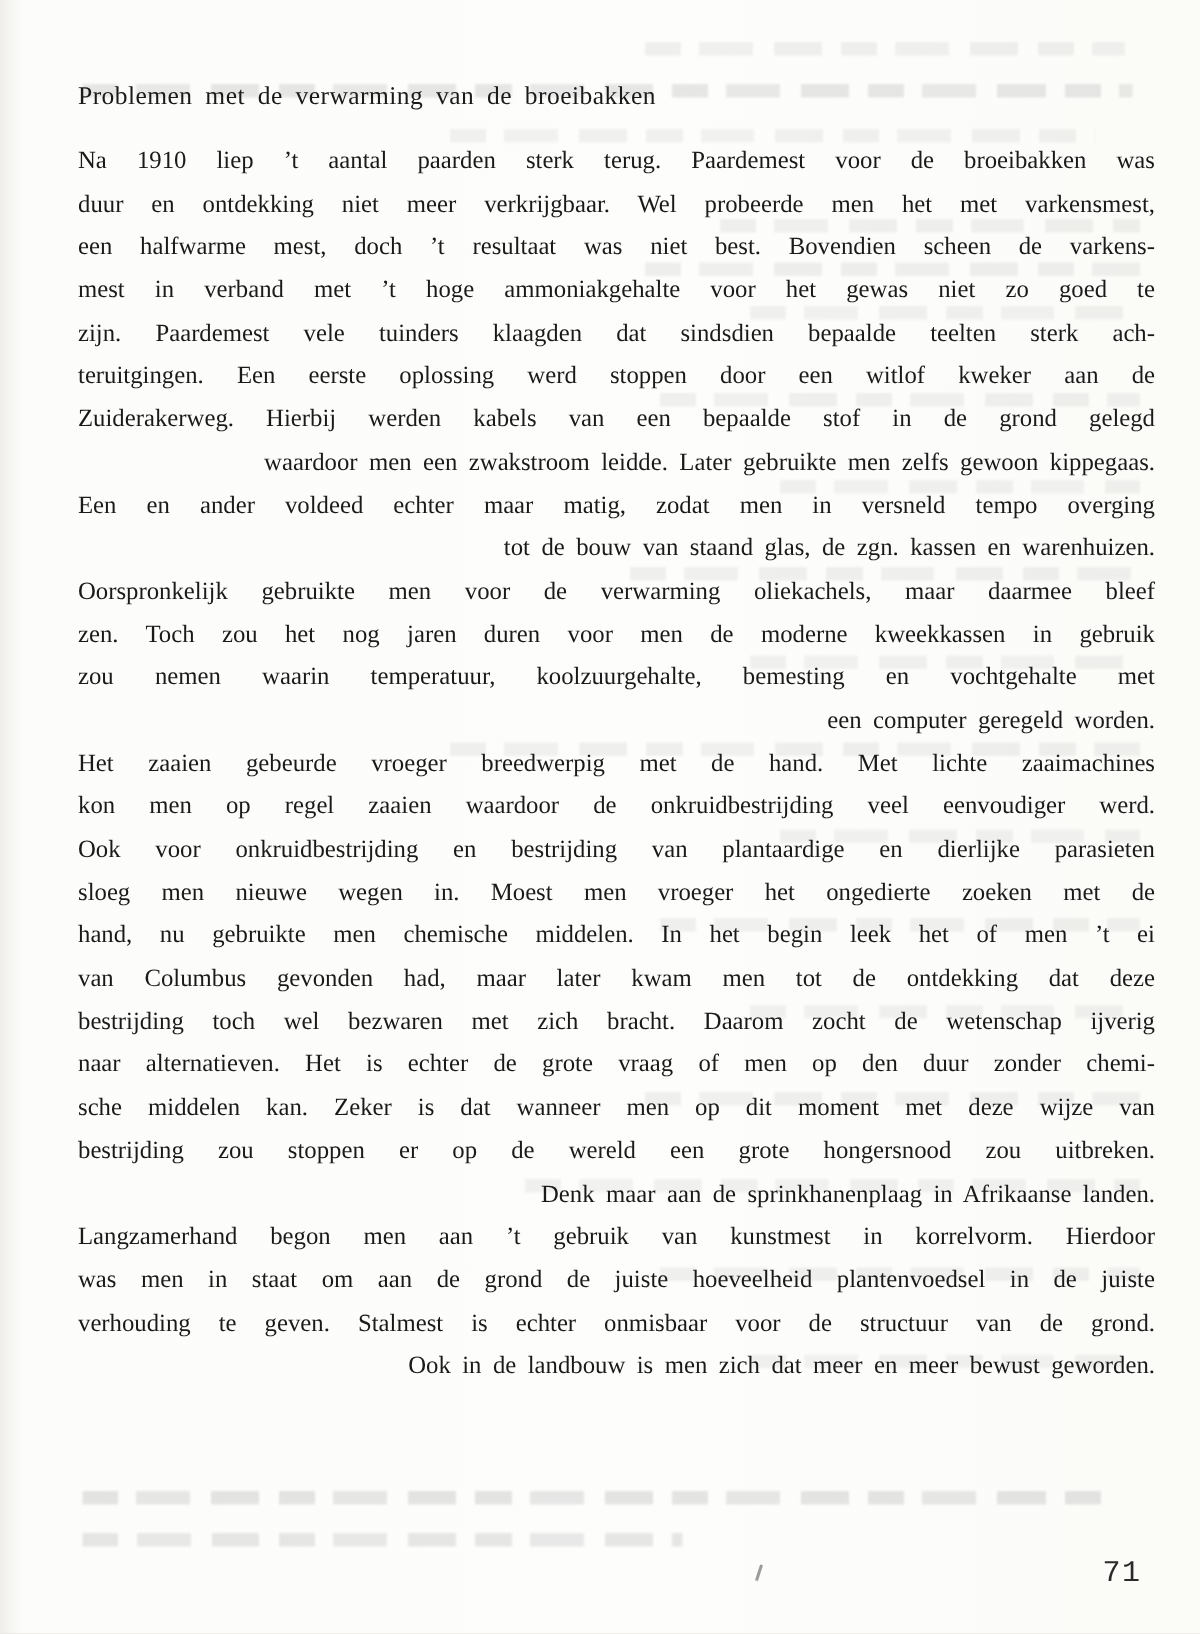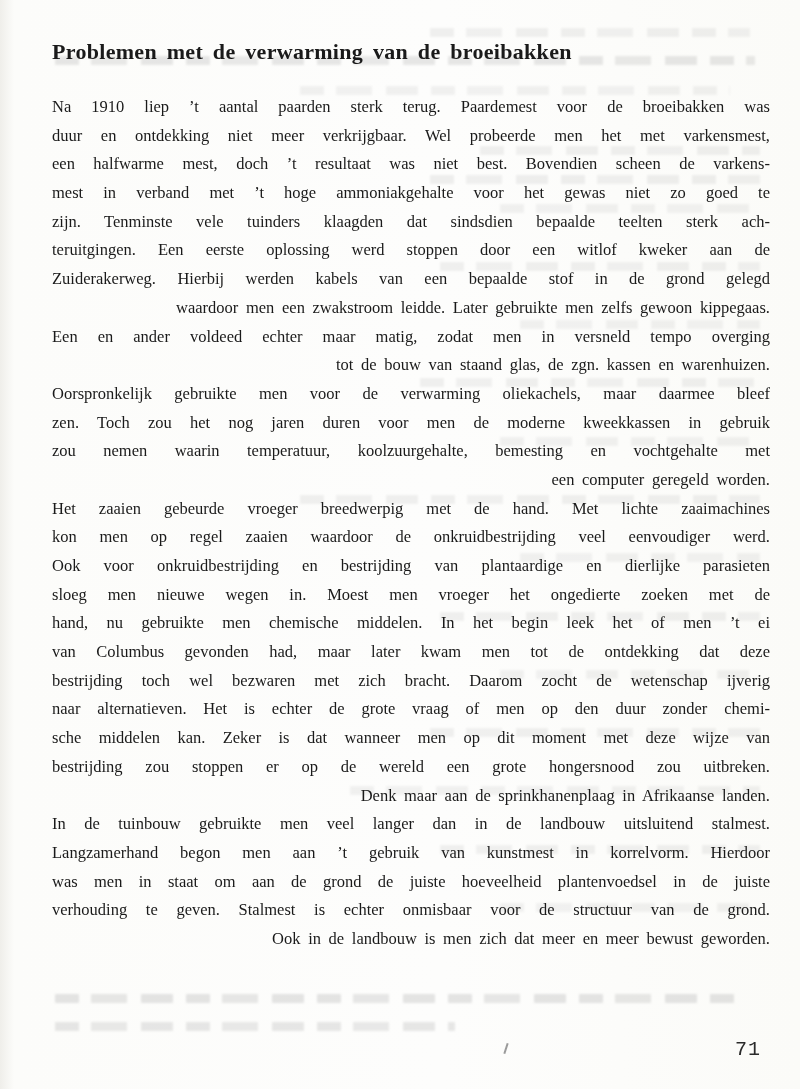--- a/index.html
+++ b/index.html
@@ -14,23 +14,23 @@
   }
   .page{
     position:relative;
     width:800px;height:1089px;
     background:
       linear-gradient(90deg, #efeeea 0px, var(--paper) 14px, #fdfdfc 55%, #fbfbf8 100%);
     overflow:hidden;
   }
   .title{
     position:absolute;
-    left:52px; top:24px;
-    font-size:22px;
-    font-weight:bold;
+    left:52px; top:43px;
+    font-size:17px;
+    font-weight:normal;
     letter-spacing:0.3px;
     word-spacing:4px;
     color:var(--ink);
   }
   .body-text{
     position:absolute;
     left:52px; top:93px;
     width:718px;
     color:var(--ink);
   }
@@ -104,21 +104,21 @@
   <div class="speck"></div>
 
   <h1 class="title">Problemen met de verwarming van de broeibakken</h1>
 
   <div class="body-text" id="body-container">
       <div>
         <div class="line justified">Na 1910 liep ’t aantal paarden sterk terug. Paardemest voor de broeibakken was</div>
         <div class="line justified">duur en ontdekking niet meer verkrijgbaar. Wel probeerde men het met varkensmest,</div>
         <div class="line justified">een halfwarme mest, doch ’t resultaat was niet best. Bovendien scheen de varkens-</div>
         <div class="line justified">mest in verband met ’t hoge ammoniakgehalte voor het gewas niet zo goed te</div>
-        <div class="line justified">zijn. Tenminste vele tuinders klaagden dat sindsdien bepaalde teelten sterk ach-</div>
+        <div class="line justified">zijn. Paardemest vele tuinders klaagden dat sindsdien bepaalde teelten sterk ach-</div>
         <div class="line justified">teruitgingen. Een eerste oplossing werd stoppen door een witlof kweker aan de</div>
         <div class="line justified">Zuiderakerweg. Hierbij werden kabels van een bepaalde stof in de grond gelegd</div>
         <div class="line">waardoor men een zwakstroom leidde. Later gebruikte men zelfs gewoon kippegaas.</div>
       </div>
       <div>
         <div class="line justified">Een en ander voldeed echter maar matig, zodat men in versneld tempo overging</div>
         <div class="line">tot de bouw van staand glas, de zgn. kassen en warenhuizen.</div>
       </div>
       <div>
         <div class="line justified">Oorspronkelijk gebruikte men voor de verwarming oliekachels, maar daarmee bleef</div>
@@ -133,21 +133,20 @@
         <div class="line justified">sloeg men nieuwe wegen in. Moest men vroeger het ongedierte zoeken met de</div>
         <div class="line justified">hand, nu gebruikte men chemische middelen. In het begin leek het of men ’t ei</div>
         <div class="line justified">van Columbus gevonden had, maar later kwam men tot de ontdekking dat deze</div>
         <div class="line justified">bestrijding toch wel bezwaren met zich bracht. Daarom zocht de wetenschap ijverig</div>
         <div class="line justified">naar alternatieven. Het is echter de grote vraag of men op den duur zonder chemi-</div>
         <div class="line justified">sche middelen kan. Zeker is dat wanneer men op dit moment met deze wijze van</div>
         <div class="line justified">bestrijding zou stoppen er op de wereld een grote hongersnood zou uitbreken.</div>
         <div class="line">Denk maar aan de sprinkhanenplaag in Afrikaanse landen.</div>
       </div>
       <div>
-        <div class="line justified">In de tuinbouw gebruikte men veel langer dan in de landbouw uitsluitend stalmest.</div>
         <div class="line justified">Langzamerhand begon men aan ’t gebruik van kunstmest in korrelvorm. Hierdoor</div>
         <div class="line justified">was men in staat om aan de grond de juiste hoeveelheid plantenvoedsel in de juiste</div>
         <div class="line justified">verhouding te geven. Stalmest is echter onmisbaar voor de structuur van de grond.</div>
         <div class="line">Ook in de landbouw is men zich dat meer en meer bewust geworden.</div>
       </div>
     </div>
 
   <div class="page-number">71</div>
 
 </div>

